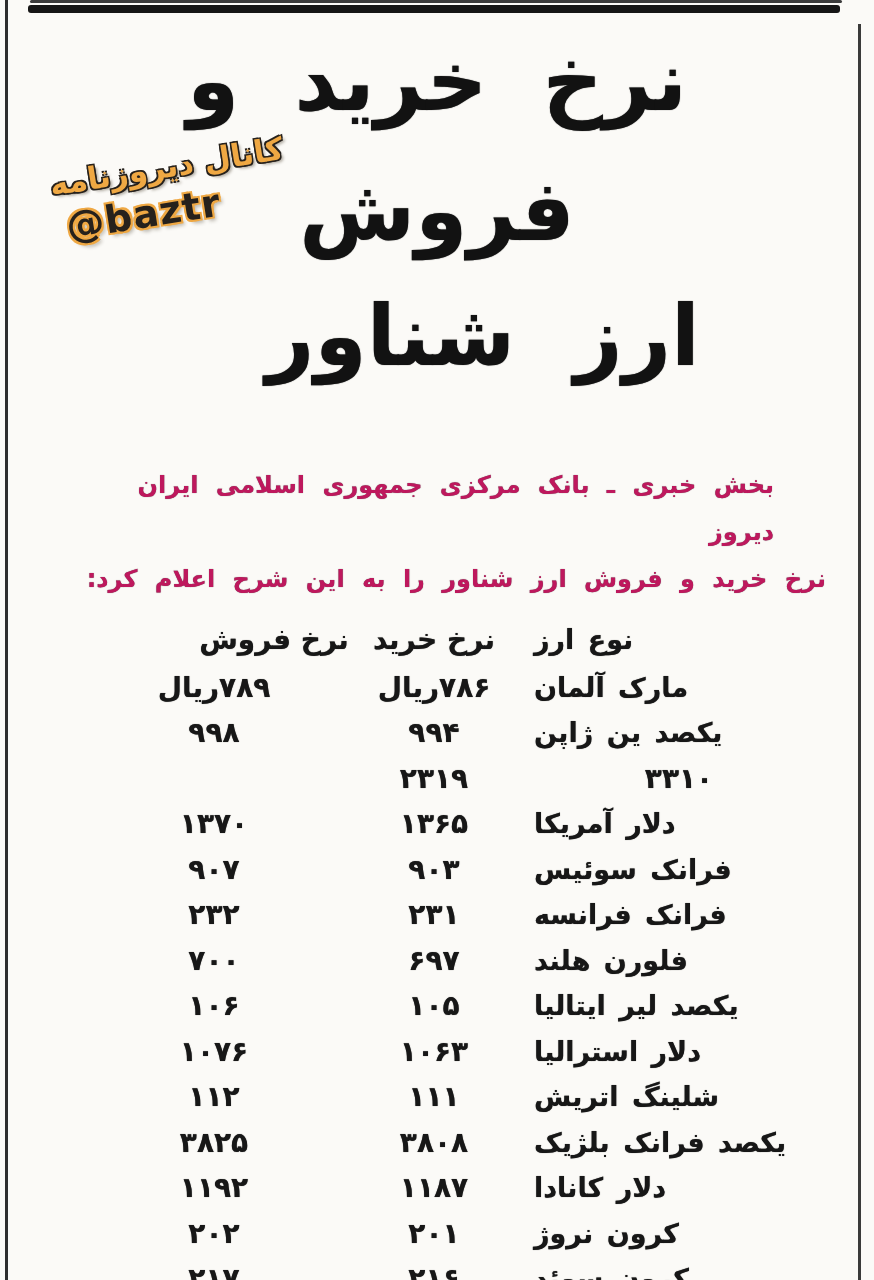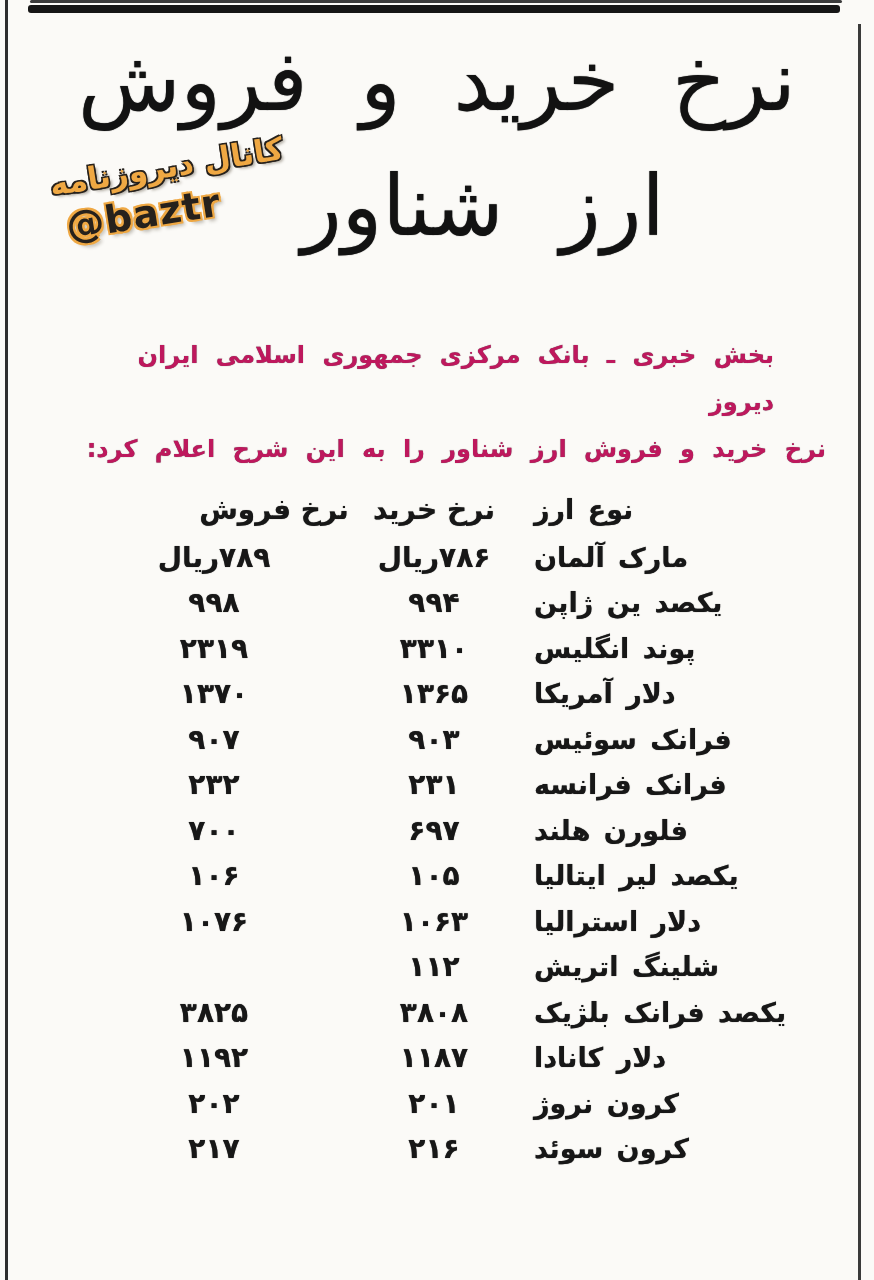--- a/index.html
+++ b/index.html
@@ -23,21 +23,21 @@
   .rule-top-thick{position:absolute;top:5px;left:28px;width:812px;height:8px;background:#161616;border-radius:3px;}
   .rule-left{position:absolute;top:0;left:5px;width:3px;height:1280px;background:#2e2e2e;}
   .rule-right{position:absolute;top:24px;left:858px;width:3px;height:1256px;background:#3a3a3a;}
 
   
   .headline{
     direction:rtl;
     margin-top:16px;
     padding:0 40px 0 40px;
     text-align:center;
-    font-weight:normal;
+    font-weight:bold;
     color:#121212;
     text-shadow:0 0 1px rgba(10,10,10,.75);
   }
   .headline .line1{
     font-size:84px;
     line-height:1.55;
     word-spacing:26px;
     letter-spacing:1px;
   }
   .headline .line2{
@@ -162,21 +162,20 @@
       <div class="cell num">۷۸۹ریال</div>
     </div>
 
     <div class="trow">
       <div class="cell name">یکصد ین ژاپن</div>
       <div class="cell num">۹۹۴</div>
       <div class="cell num">۹۹۸</div>
     </div>
 
     <div class="trow">
-      <div class="cell name">پوند انگلیس</div>
       <div class="cell num">۳۳۱۰</div>
       <div class="cell num">۲۳۱۹</div>
     </div>
 
     <div class="trow">
       <div class="cell name">دلار آمریکا</div>
       <div class="cell num">۱۳۶۵</div>
       <div class="cell num">۱۳۷۰</div>
     </div>
 
@@ -205,20 +204,21 @@
     </div>
 
     <div class="trow">
       <div class="cell name">دلار استرالیا</div>
       <div class="cell num">۱۰۶۳</div>
       <div class="cell num">۱۰۷۶</div>
     </div>
 
     <div class="trow">
       <div class="cell name">شلینگ اتریش</div>
+      <div class="cell num">۱۱۱</div>
       <div class="cell num">۱۱۲</div>
     </div>
 
     <div class="trow">
       <div class="cell name">یکصد فرانک بلژیک</div>
       <div class="cell num">۳۸۰۸</div>
       <div class="cell num">۳۸۲۵</div>
     </div>
 
     <div class="trow">

